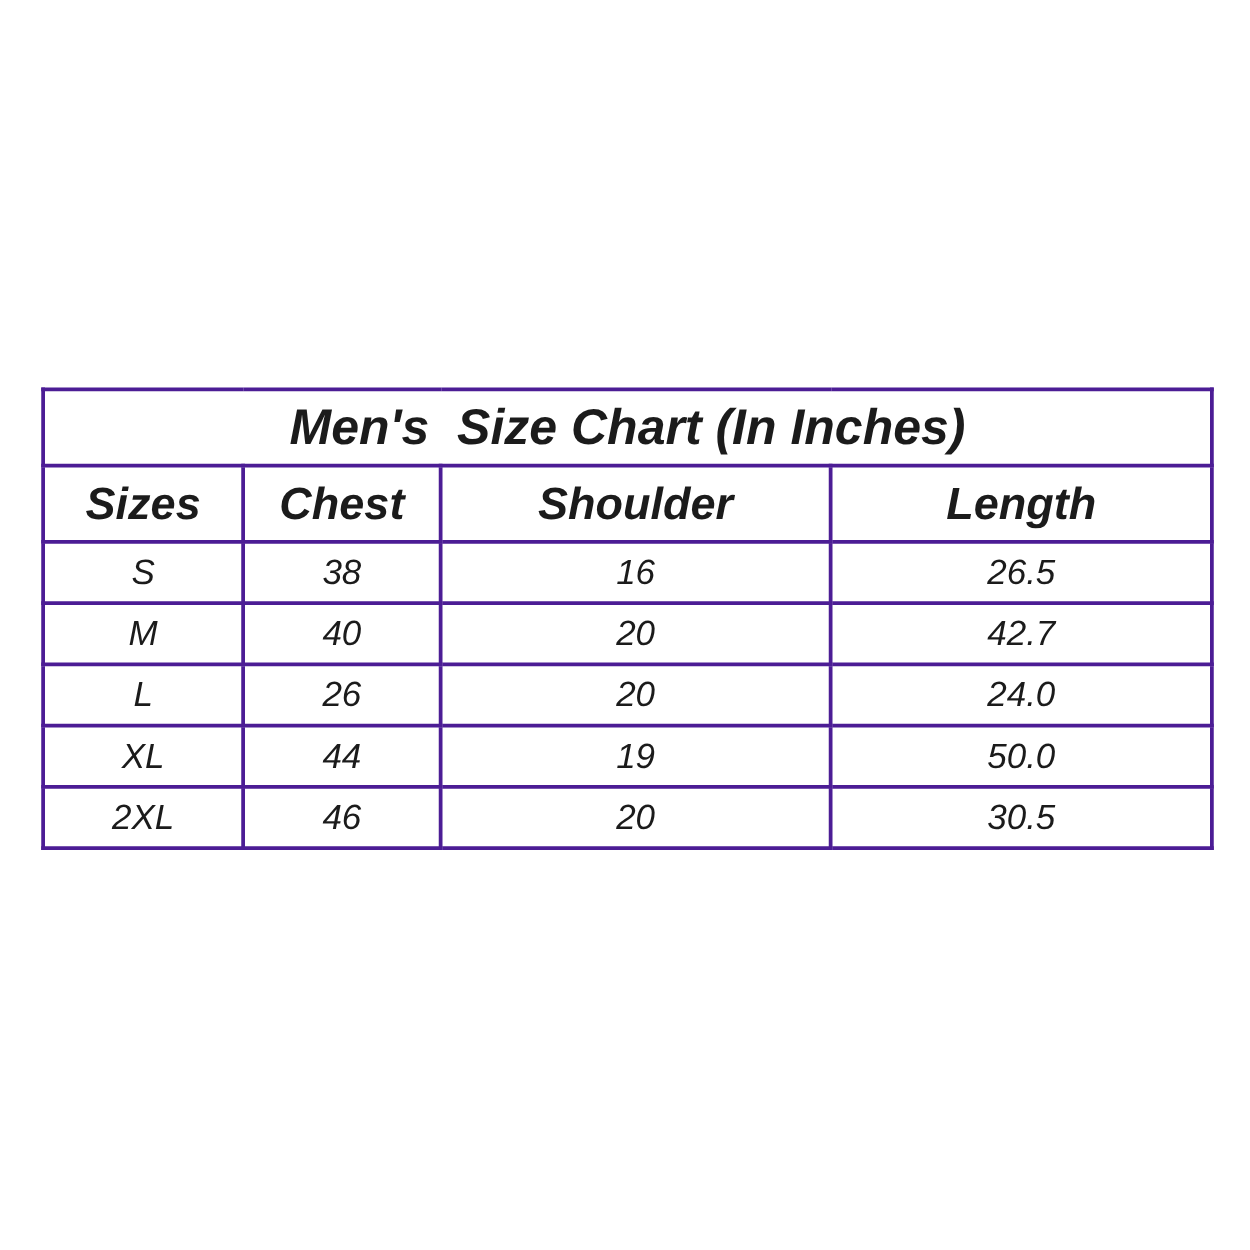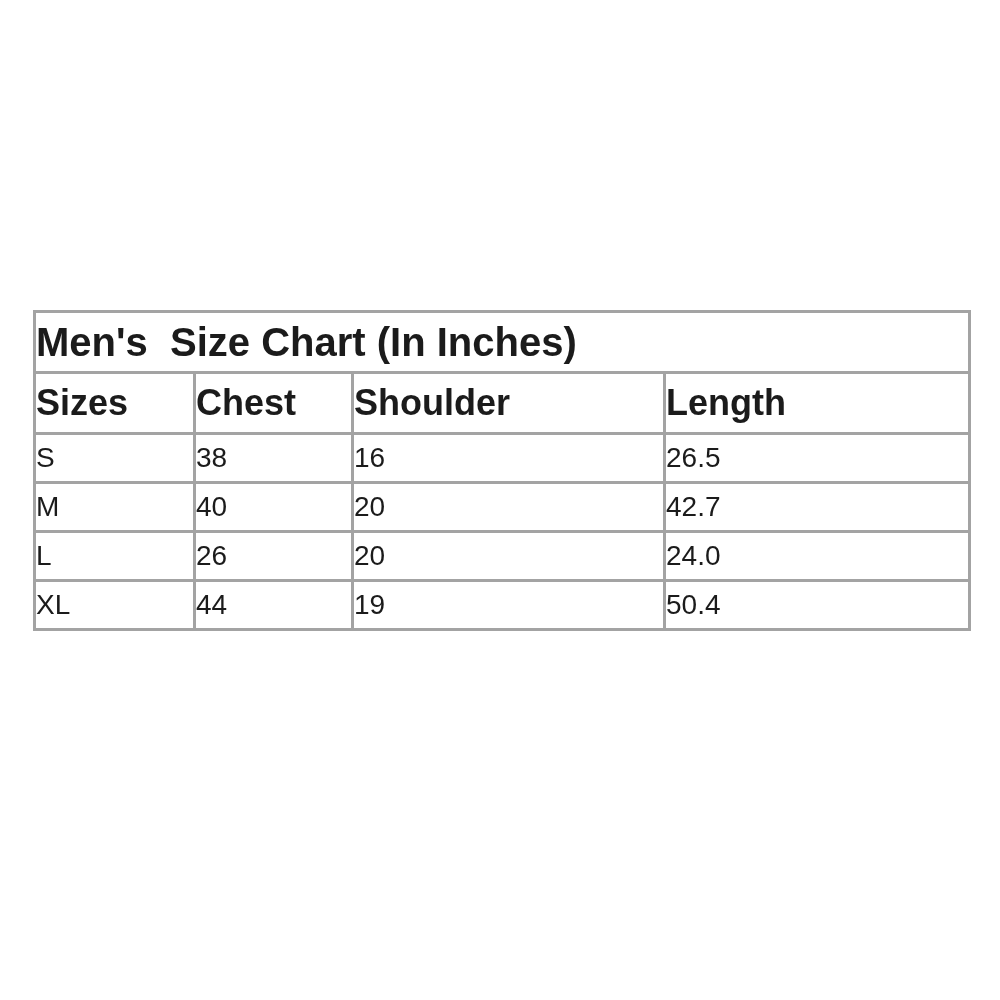--- a/index.html
+++ b/index.html
@@ -25,25 +25,26 @@
     width: 935px;
   }
   table.size-chart {
     border-collapse: collapse;
     table-layout: fixed;
     width: 935px;
     background: #ffffff;
   }
   table.size-chart td,
   table.size-chart th {
-    border: 3px solid #a3a3a3;
-    text-align: left;
+    border: 3px solid #4c1d95;
+    text-align: center;
     vertical-align: middle;
     padding: 0;
     overflow: hidden;
+    font-style: italic;
   }
   .title-cell {
     height: 58px;
     font-size: 40px;
     font-weight: bold;
     white-space: pre; 
     letter-spacing: 0px;
   }
   .header-cell {
     height: 58px;
@@ -93,18 +94,24 @@
         <tr>
           <td class="data-cell">L</td>
           <td class="data-cell">26</td>
           <td class="data-cell">20</td>
           <td class="data-cell">24.0</td>
         </tr>
         <tr>
           <td class="data-cell">XL</td>
           <td class="data-cell">44</td>
           <td class="data-cell">19</td>
-          <td class="data-cell">50.4</td>
+          <td class="data-cell">50.0</td>
+        </tr>
+        <tr>
+          <td class="data-cell">2XL</td>
+          <td class="data-cell">46</td>
+          <td class="data-cell">20</td>
+          <td class="data-cell">30.5</td>
         </tr>
       </tbody>
     </table>
   </div>
 </div>
 
 </body></html>

